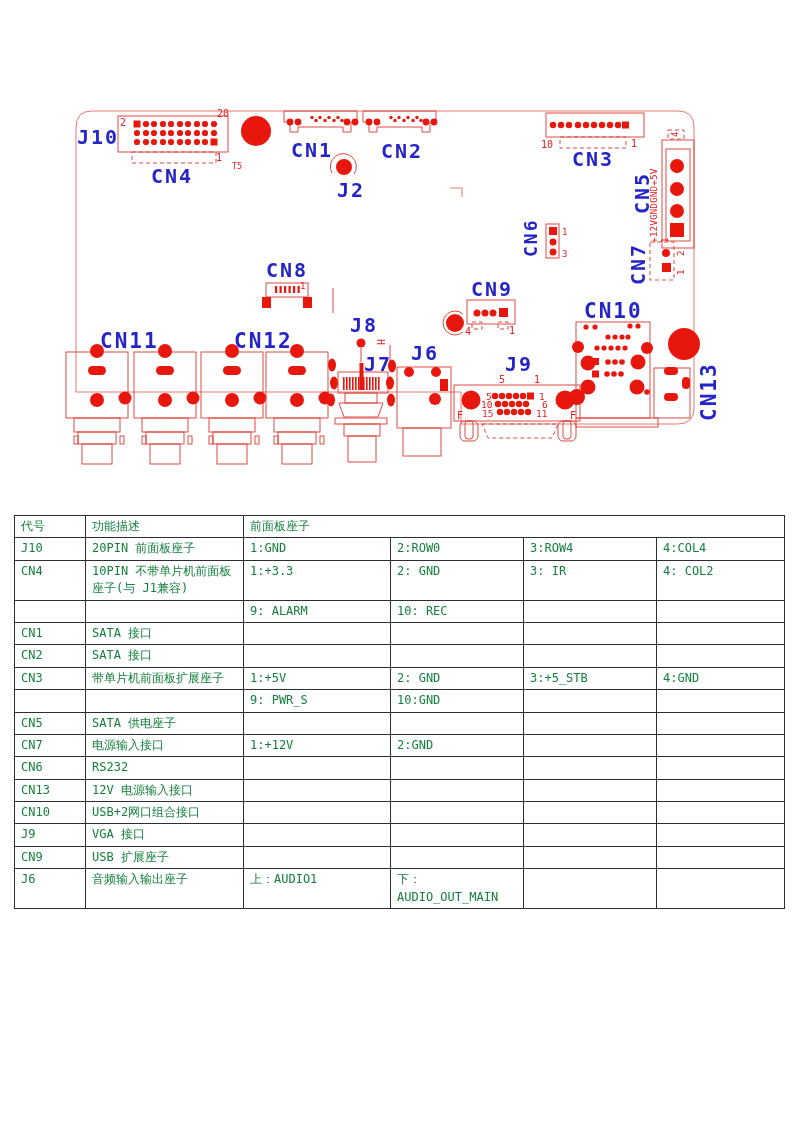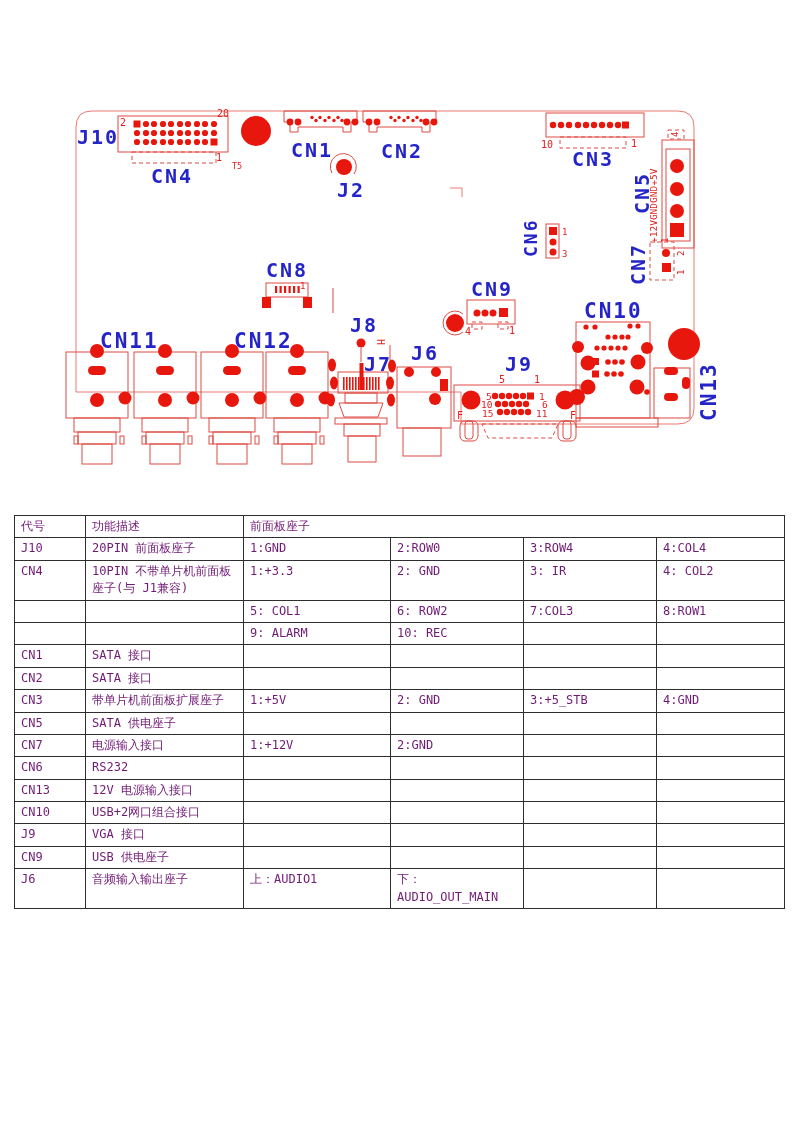--- a/index.html
+++ b/index.html
@@ -8,21 +8,21 @@
   svg text{user-select:none;}
   .rl{fill:none;stroke:#dd4b43;stroke-width:1;}
   .rl2{fill:none;stroke:#e87a72;stroke-width:1;}
   .dash{stroke-dasharray:4 3;}
   .rf{fill:#e8170d;stroke:none;}
   .blab{font-family:"DejaVu Sans Mono","Liberation Mono",monospace;fill:#2424c8;
         font-weight:bold;letter-spacing:2px;}
   .rtxt{font-family:"DejaVu Sans Mono","Liberation Mono",monospace;fill:#e02020;}
   #pin-table{position:absolute;left:14px;top:515px;width:770px;border-collapse:collapse;
         table-layout:fixed;font-family:"DejaVu Sans Mono","DejaVu Sans",monospace;
-        font-size:12px;color:#701a75;}
+        font-size:12px;color:#15803d;}
   #pin-table th,#pin-table td{border:1px solid #2e2e2e;padding:2px 4px 2px 6px;
         text-align:left;vertical-align:top;font-weight:normal;height:17px;
         overflow:hidden;white-space:normal;line-height:1.45;}
 </style>
 </head>
 <body>
 
 <div id="page">
 
 <svg width="793" height="508" viewBox="0 0 793 508">
@@ -378,28 +378,20 @@
           <td>CN4</td>
           <td>10PIN 不带单片机前面板座子(与 J1兼容)</td>
           <td>1:+3.3</td>
           <td>2: GND</td>
           <td>3: IR</td>
           <td>4: COL2</td>
         </tr>
         <tr>
           <td></td>
           <td></td>
-          <td>5: COL1</td>
-          <td>6: ROW2</td>
-          <td>7:COL3</td>
-          <td>8:ROW1</td>
-        </tr>
-        <tr>
-          <td></td>
-          <td></td>
           <td>9: ALARM</td>
           <td>10: REC</td>
           <td></td>
           <td></td>
         </tr>
         <tr>
           <td>CN1</td>
           <td>SATA 接口</td>
           <td></td>
           <td></td>
@@ -416,20 +408,28 @@
         </tr>
         <tr>
           <td>CN3</td>
           <td>带单片机前面板扩展座子</td>
           <td>1:+5V</td>
           <td>2: GND</td>
           <td>3:+5_STB</td>
           <td>4:GND</td>
         </tr>
         <tr>
+          <td></td>
+          <td></td>
+          <td>9: PWR_S</td>
+          <td>10:GND</td>
+          <td></td>
+          <td></td>
+        </tr>
+        <tr>
           <td>CN5</td>
           <td>SATA 供电座子</td>
           <td></td>
           <td></td>
           <td></td>
           <td></td>
         </tr>
         <tr>
           <td>CN7</td>
           <td>电源输入接口</td>
@@ -465,21 +465,21 @@
         <tr>
           <td>J9</td>
           <td>VGA 接口</td>
           <td></td>
           <td></td>
           <td></td>
           <td></td>
         </tr>
         <tr>
           <td>CN9</td>
-          <td>USB 供电座子</td>
+          <td>USB 扩展座子</td>
           <td></td>
           <td></td>
           <td></td>
           <td></td>
         </tr>
         <tr>
           <td>J6</td>
           <td>音频输入输出座子</td>
           <td>上：AUDIO1</td>
           <td>下：AUDIO_OUT_MAIN</td>

